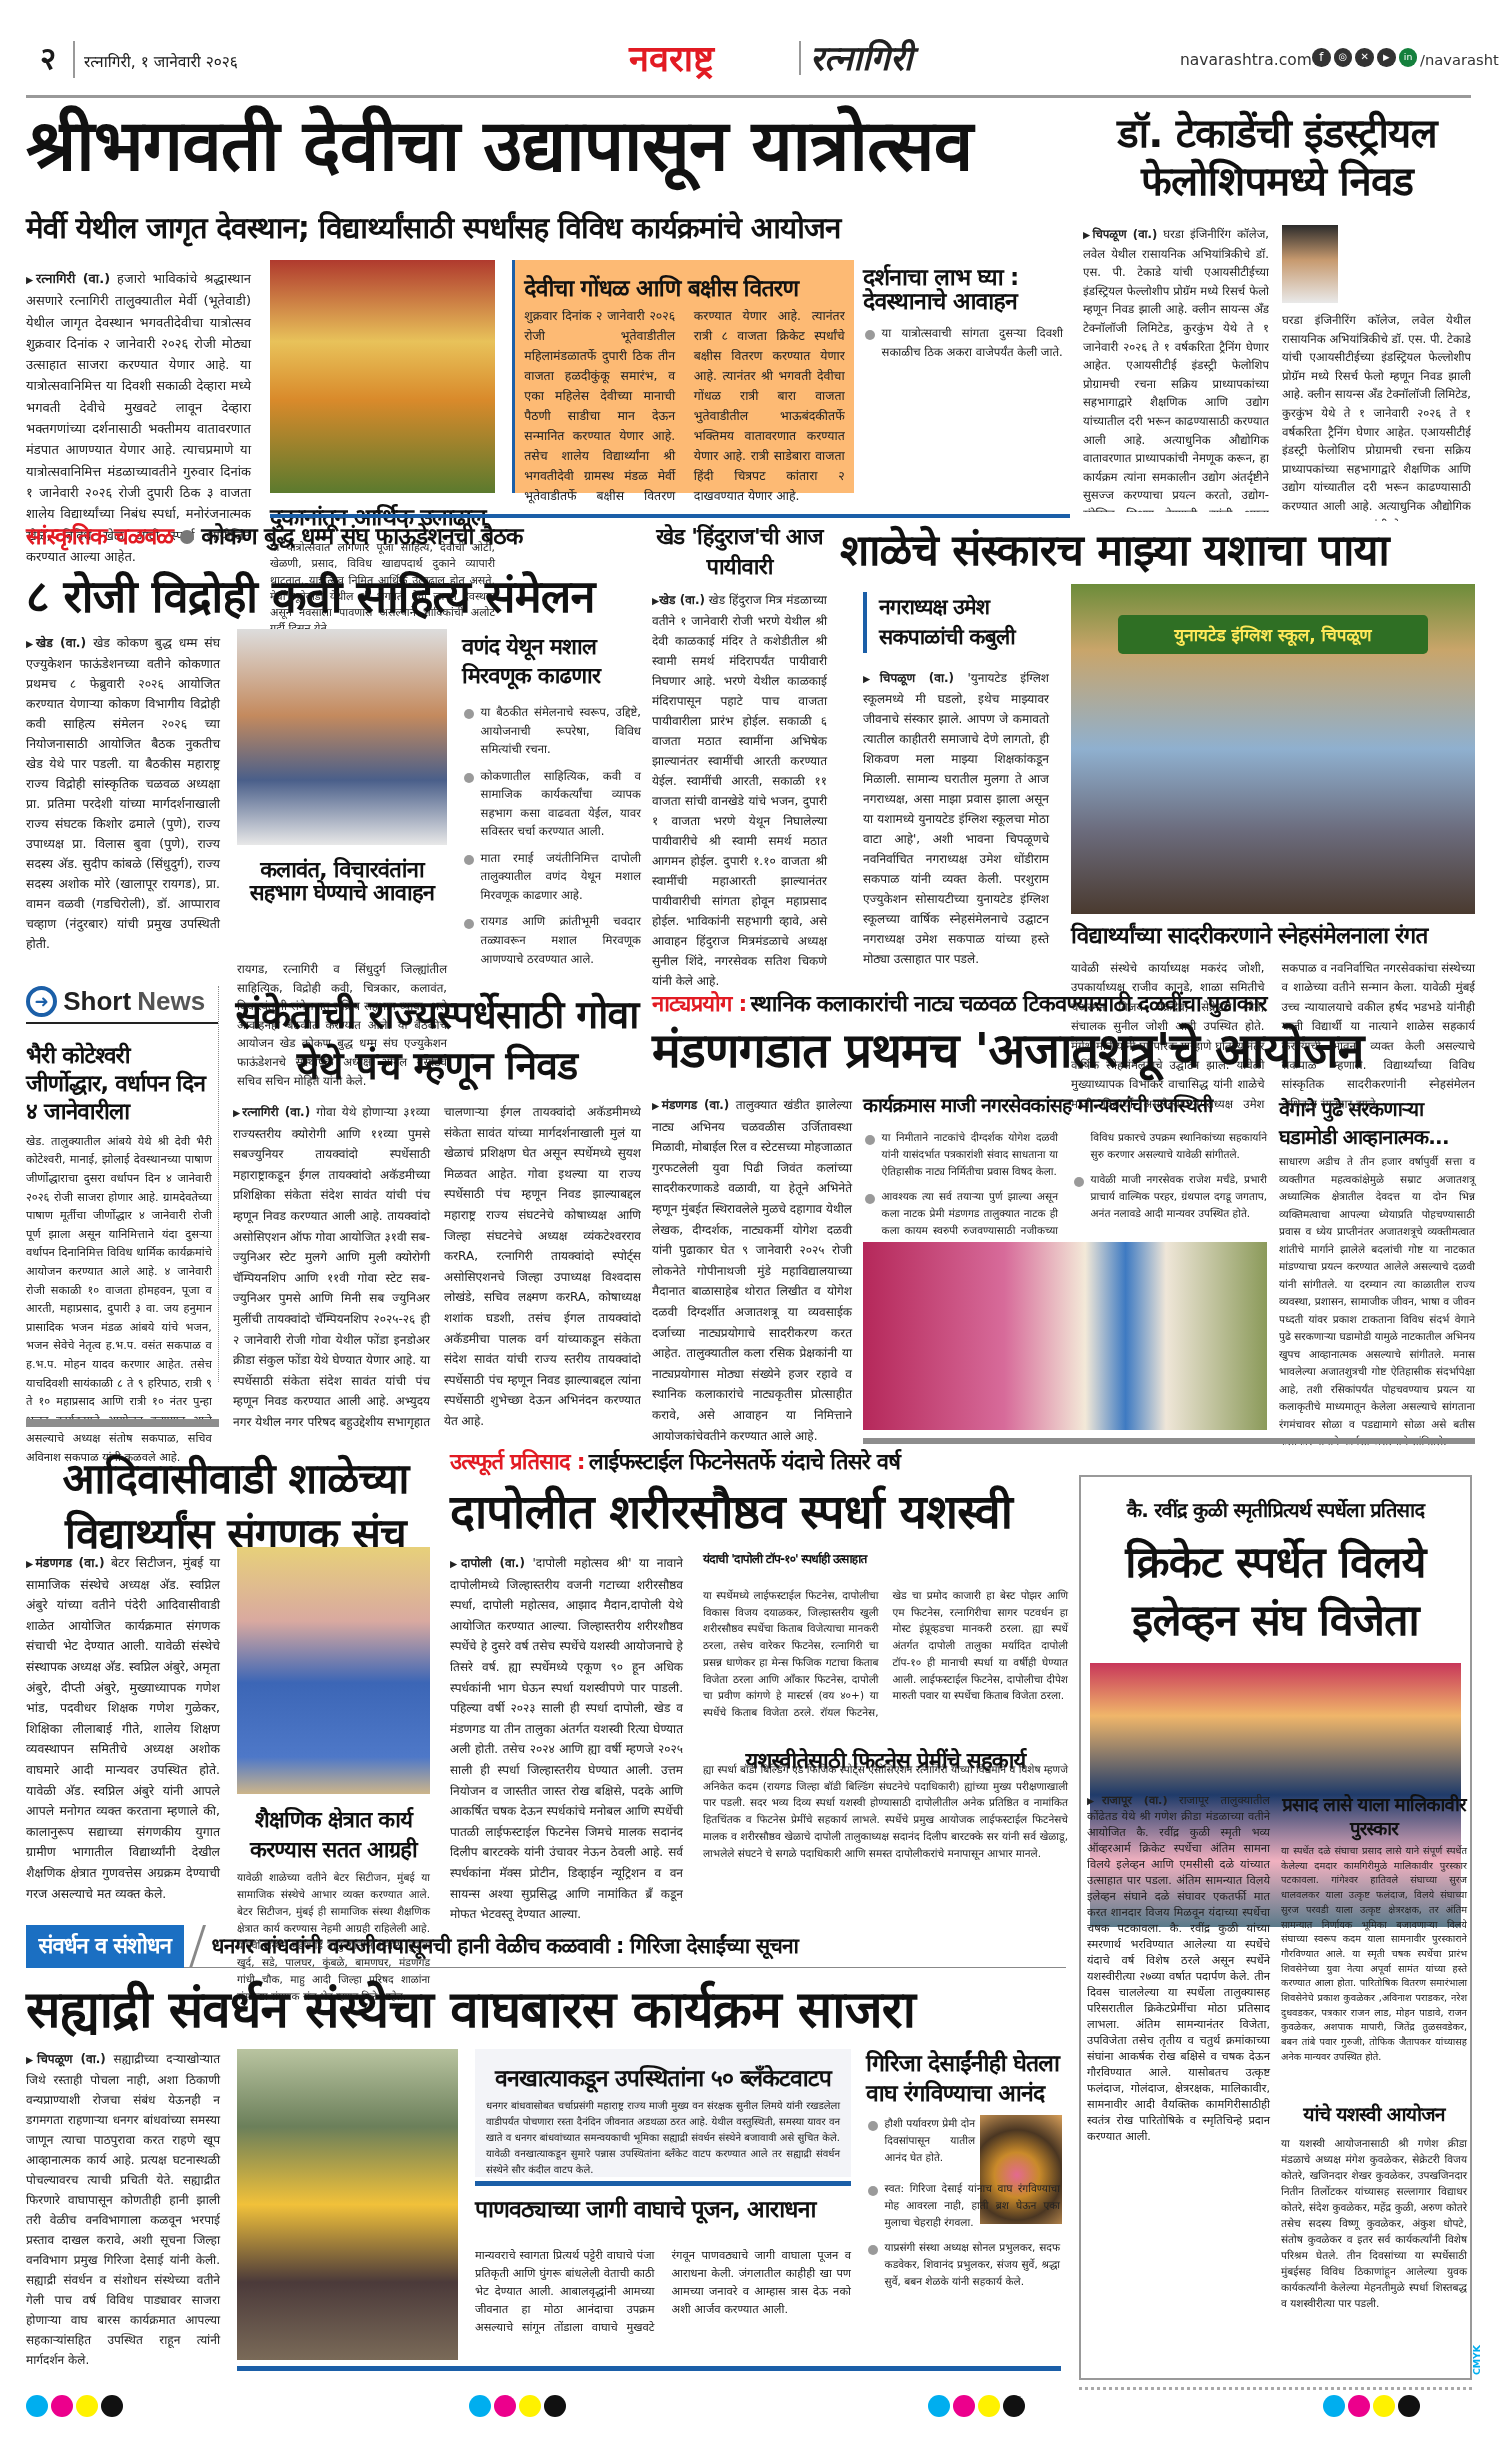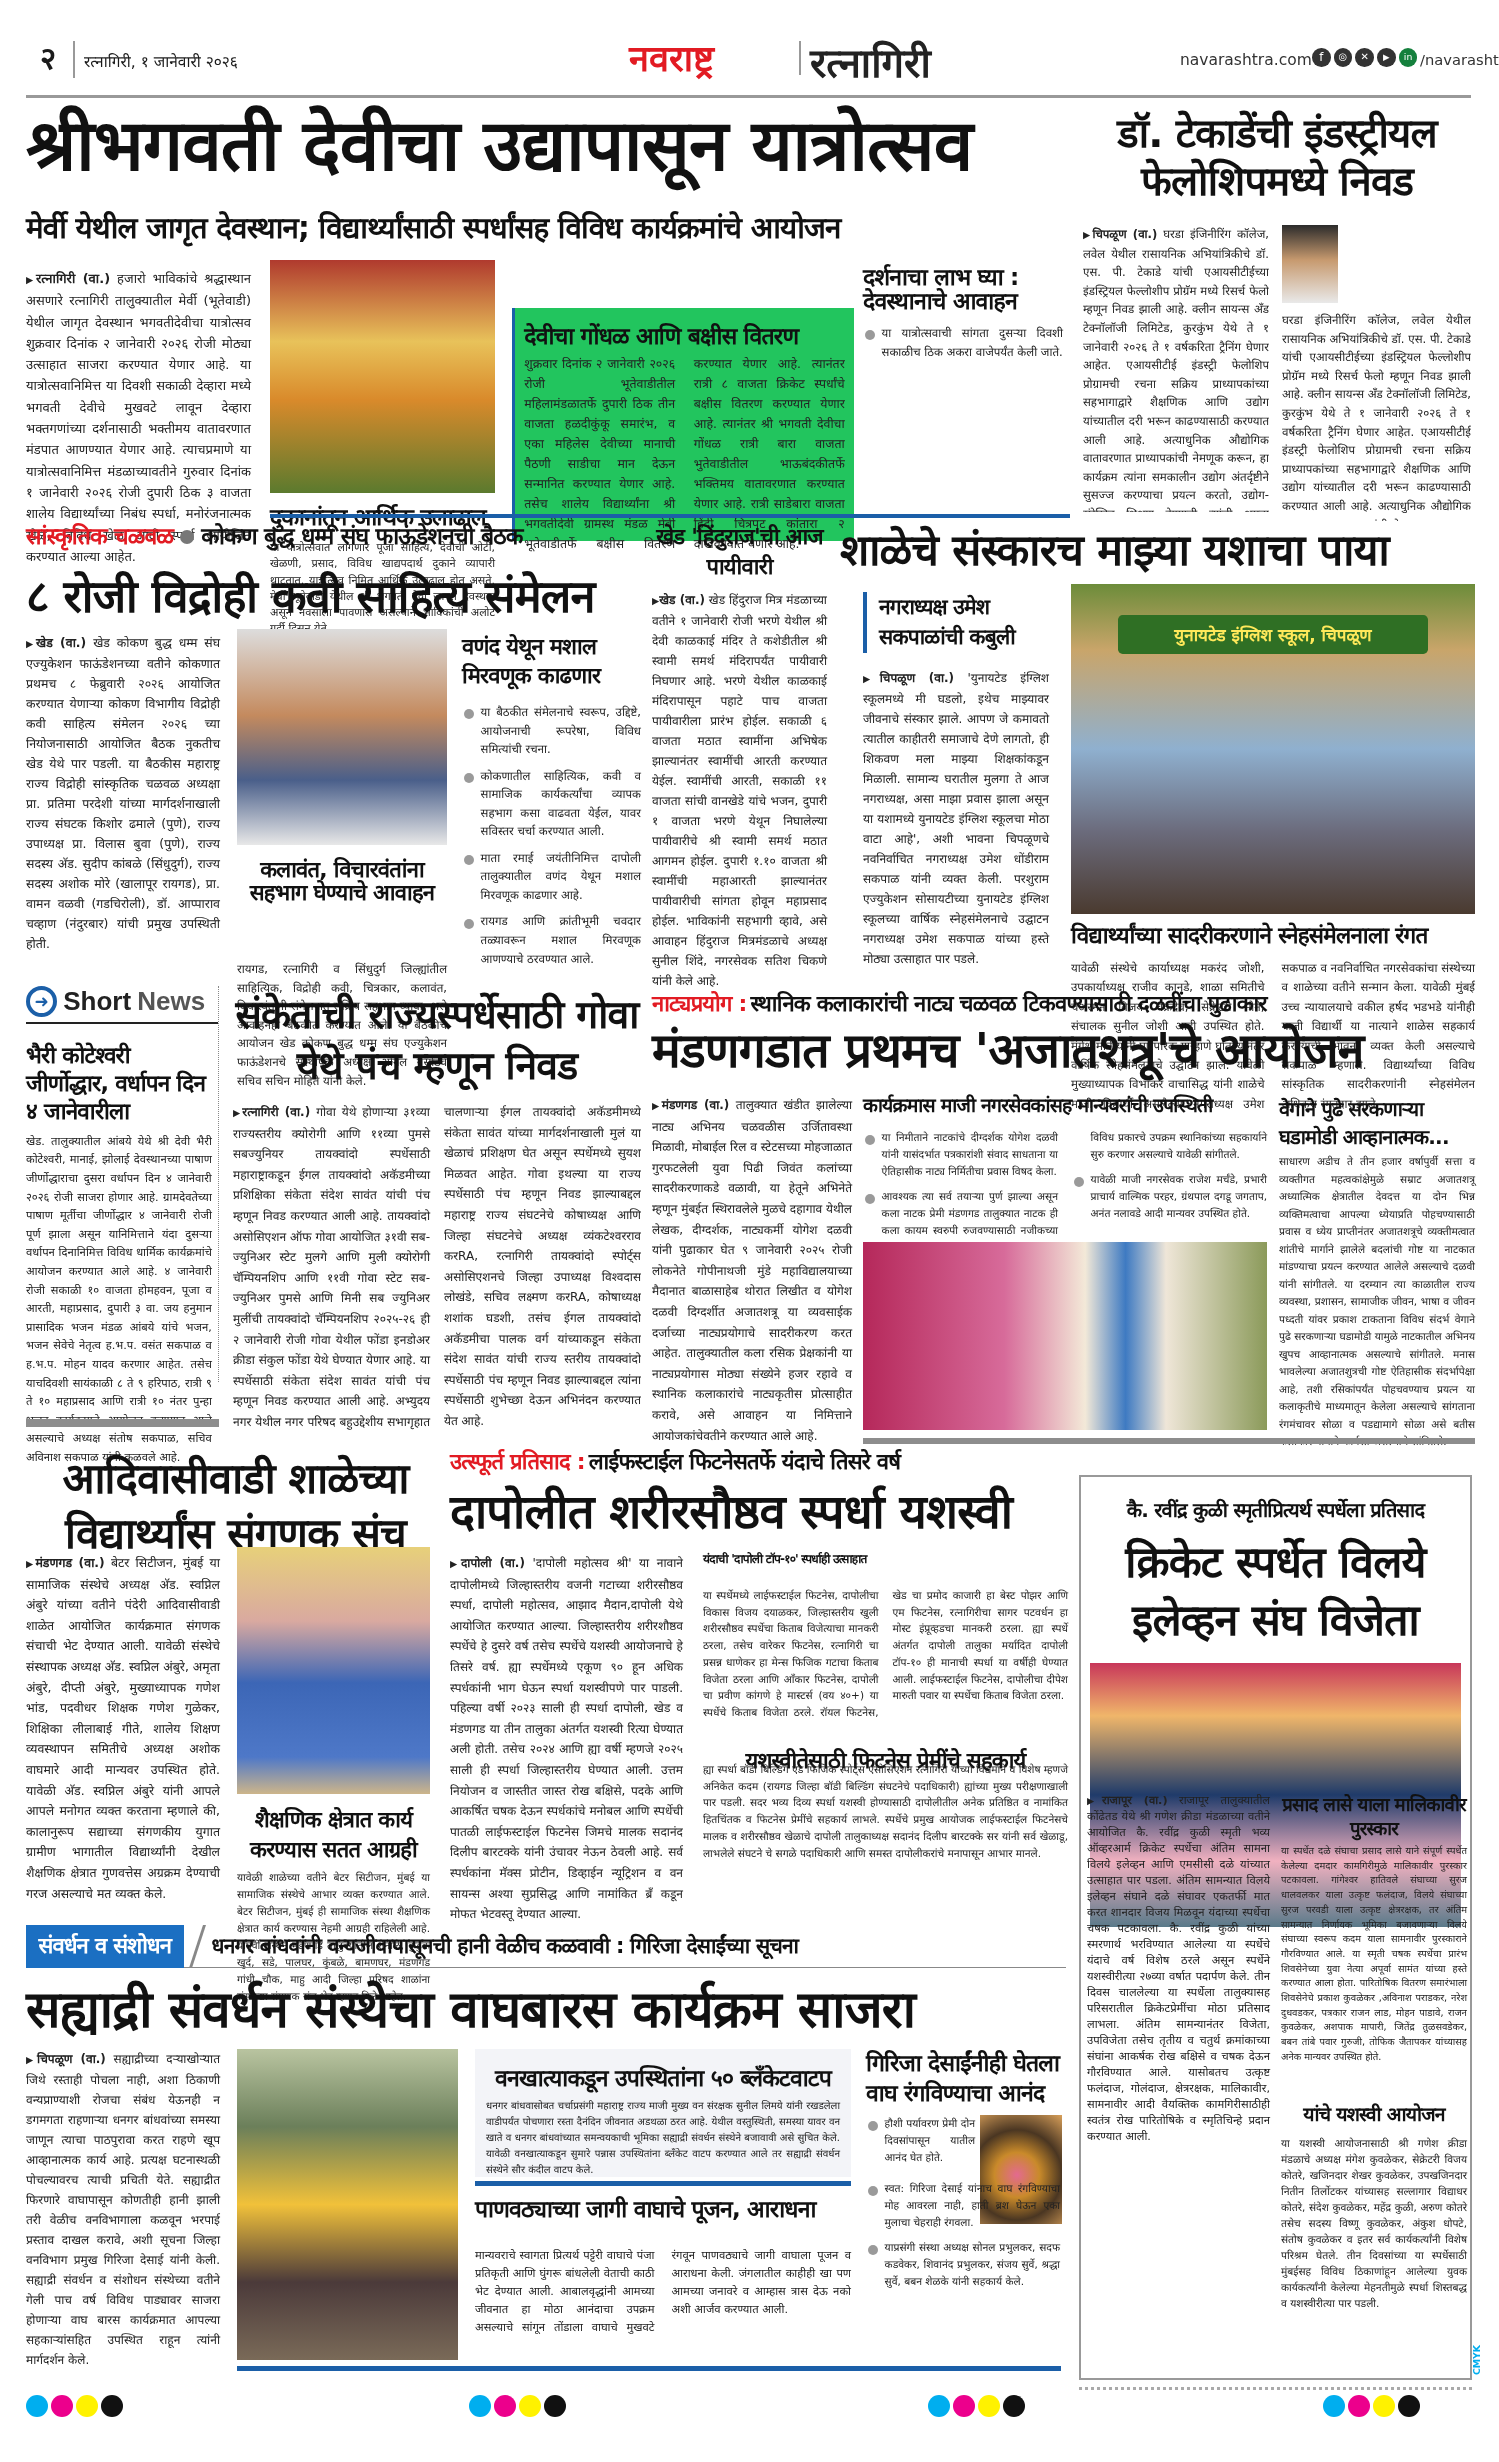--- a/index.html
+++ b/index.html
@@ -22,21 +22,21 @@
 </style>
 </head>
 <body>
 
 <div class="abs" style="left:23px; top:39px; width:1453px; height:40px;">
   <span class="abs" style="left:17px; top:-3.1px; font-size:31px; font-weight:bold;">२</span>
   <span class="abs" style="left:50px; top:1.6px; width:1.6px; height:37px; background:#999;"></span>
   <span class="abs" style="left:61px; top:11px; font-size:15.5px;">रत्नागिरी, १ जानेवारी २०२६</span>
   <span class="abs" style="left:606px; top:-6.2px; font-size:36px; font-weight:bold; color:#e21b23;">नवराष्ट्र</span>
   <span class="abs" style="left:776px; top:1.6px; width:1.6px; height:34px; background:#999;"></span>
-  <span class="abs" style="left:787px; top:-4.7px; font-size:40px; font-weight:bold; color:#222;">रत्नागिरी</span>
+  <span class="abs" style="left:787px; top:-4.7px; font-size:34px; font-weight:bold; color:#222;font-style:italic;">रत्नागिरी</span>
   <span class="abs" style="left:1157px; top:12.4px; font-size:15.5px; color:#333;">navarashtra.com</span>
   <span class="abs" style="left:1289px; top:9.3px; display:flex; gap:3.1px;">
     <span style="width:18.6px;height:18.6px;border-radius:50%;background:#333;color:#fff;font-size:11.6px;text-align:center;line-height:18.6px;">f</span>
     <span style="width:18.6px;height:18.6px;border-radius:50%;background:#333;color:#fff;font-size:10px;text-align:center;line-height:18.6px;">◎</span>
     <span style="width:18.6px;height:18.6px;border-radius:50%;background:#333;color:#fff;font-size:10px;text-align:center;line-height:18.6px;">✕</span>
     <span style="width:18.6px;height:18.6px;border-radius:50%;background:#333;color:#fff;font-size:8.5px;text-align:center;line-height:18.6px;">▶</span>
     <span style="width:18.6px;height:18.6px;border-radius:50%;background:#15803d;color:#fff;font-size:9.3px;text-align:center;line-height:18.6px;">in</span>
   </span>
   <span class="abs" style="left:1397px; top:12.4px; font-size:14.7px; color:#333;">/navarashtra</span>
 </div>
@@ -47,21 +47,21 @@
 
 <div class="abs body-text" style="left:26px; top:268px; width:225px;">
   <span class="dateline">रत्नागिरी (वा.)</span>
   <span>हजारो भाविकांचे श्रद्धास्थान असणारे रत्नागिरी तालुक्यातील मेर्वी (भूतेवाडी) येथील जागृत देवस्थान भगवतीदेवीचा यात्रोत्सव शुक्रवार दिनांक २ जानेवारी २०२६ रोजी मोठ्या उत्साहात साजरा करण्यात येणार आहे. या यात्रोत्सवानिमित्त या दिवशी सकाळी देव्हारा मध्ये भगवती देवीचे मुखवटे लावून देव्हारा भक्तगणांच्या दर्शनासाठी भक्तीमय वातावरणात मंडपात आणण्यात येणार आहे. त्याचप्रमाणे या यात्रोत्सवानिमित्त मंडळाच्यावतीने गुरुवार दिनांक १ जानेवारी २०२६ रोजी दुपारी ठिक ३ वाजता शालेय विद्यार्थ्यांच्या निबंध स्पर्धा, मनोरंजनात्मक खेळ, विविध खेळ आदी स्पर्धा आयोजित करण्यात आल्या आहेत.</span>
 </div>
 
 <div class="abs photo" style="left:270px; top:260px; width:225px; height:233px; background:linear-gradient(180deg,#b03a2e 0%,#e8c25a 35%,#d98a2b 60%,#5b7a2e 100%);"></div>
 <div class="abs hl" style="left:270px; top:505px; width:225px; font-size:23px;">दुकानांतून आर्थिक उलाढाल</div>
 <div class="abs small-text" style="left:270px; top:540px; width:225px; font-size:11px; line-height:16.3px;">या यात्रोत्सवात लागणारे पूजा साहित्य, देवीची ओटी, खेळणी, प्रसाद, विविध खाद्यपदार्थ दुकाने व्यापारी थाटतात. यात्रोत्सव निमित आर्थिक उलाढाल होत असते. मेर्वी भूतेवाडी येथील श्री भगवती देवी जागृत देवस्थान असून नवसाला पावणारी असल्याने भाविकांची अलोट गर्दी दिसून येते.</div>
 
-<div class="abs" style="left:512px; top:260px; width:342px; height:233px; background:#22c55e; border-left:3.9px solid #1b5fa8;margin-top:48px;">
+<div class="abs" style="left:512px; top:260px; width:342px; height:233px; background:#fdba74; border-left:3.9px solid #1b5fa8;">
   <div class="hl" style="padding:15.5px 9.3px 6.2px 9.3px; font-size:23px;">देवीचा गोंधळ आणि बक्षीस वितरण</div>
   <div class="body-text cols2" style="padding:0 9.3px; font-size:12.4px; line-height:20px;">शुक्रवार दिनांक २ जानेवारी २०२६ रोजी भूतेवाडीतील महिलामंडळातर्फे दुपारी ठिक तीन वाजता हळदीकुंकू समारंभ, व एका महिलेस देवीच्या मानाची पैठणी साडीचा मान देऊन सन्मानित करण्यात येणार आहे. तसेच शालेय विद्यार्थ्यांना श्री भगवतीदेवी ग्रामस्थ मंडळ मेर्वी भूतेवाडीतर्फे बक्षीस वितरण करण्यात येणार आहे. त्यानंतर रात्री ८ वाजता क्रिकेट स्पर्धांचे बक्षीस वितरण करण्यात येणार आहे. त्यानंतर श्री भगवती देवीचा गोंधळ रात्री बारा वाजता भुतेवाडीतील भाऊबंदकीतर्फे भक्तिमय वातावरणात करण्यात येणार आहे. रात्री साडेबारा वाजता हिंदी चित्रपट कांतारा २ दाखवण्यात येणार आहे.</div>
 </div>
 
 <div class="abs" style="left:863px; top:260px; width:200px;">
   <div class="hl" style="font-size:23px; padding-top:4.7px; margin-bottom:11px;">दर्शनाचा लाभ घ्या : देवस्थानाचे आवाहन</div>
   <div class="small-text bullet">या यात्रोत्सवाची सांगता दुसऱ्या दिवशी सकाळीच ठिक अकरा वाजेपर्यंत केली जाते.</div>
 </div>
 <div class="abs rule-blue" style="left:270px; top:514px; width:800px; height:3.9px;"></div>
 

